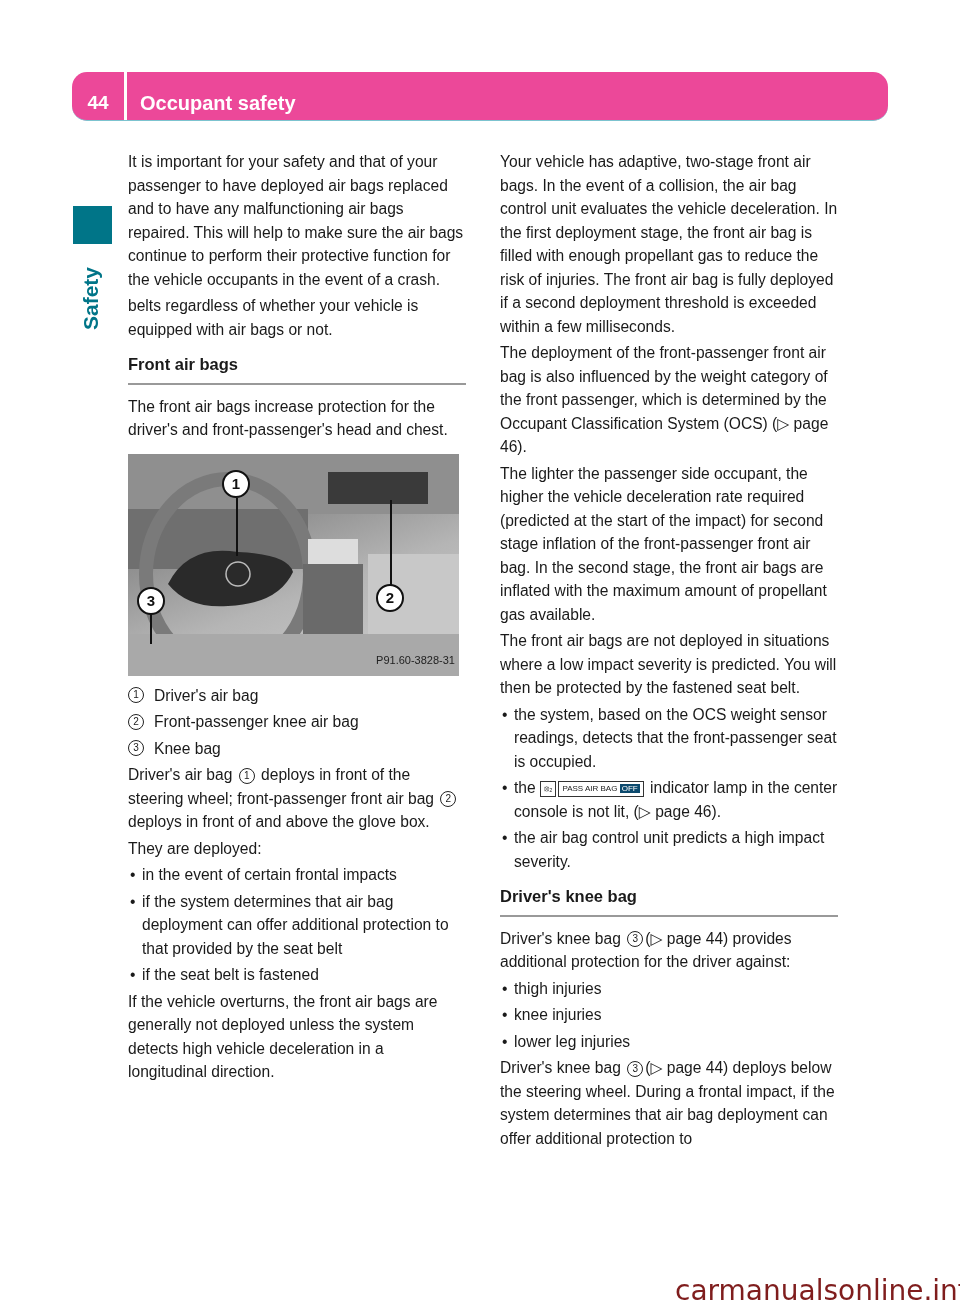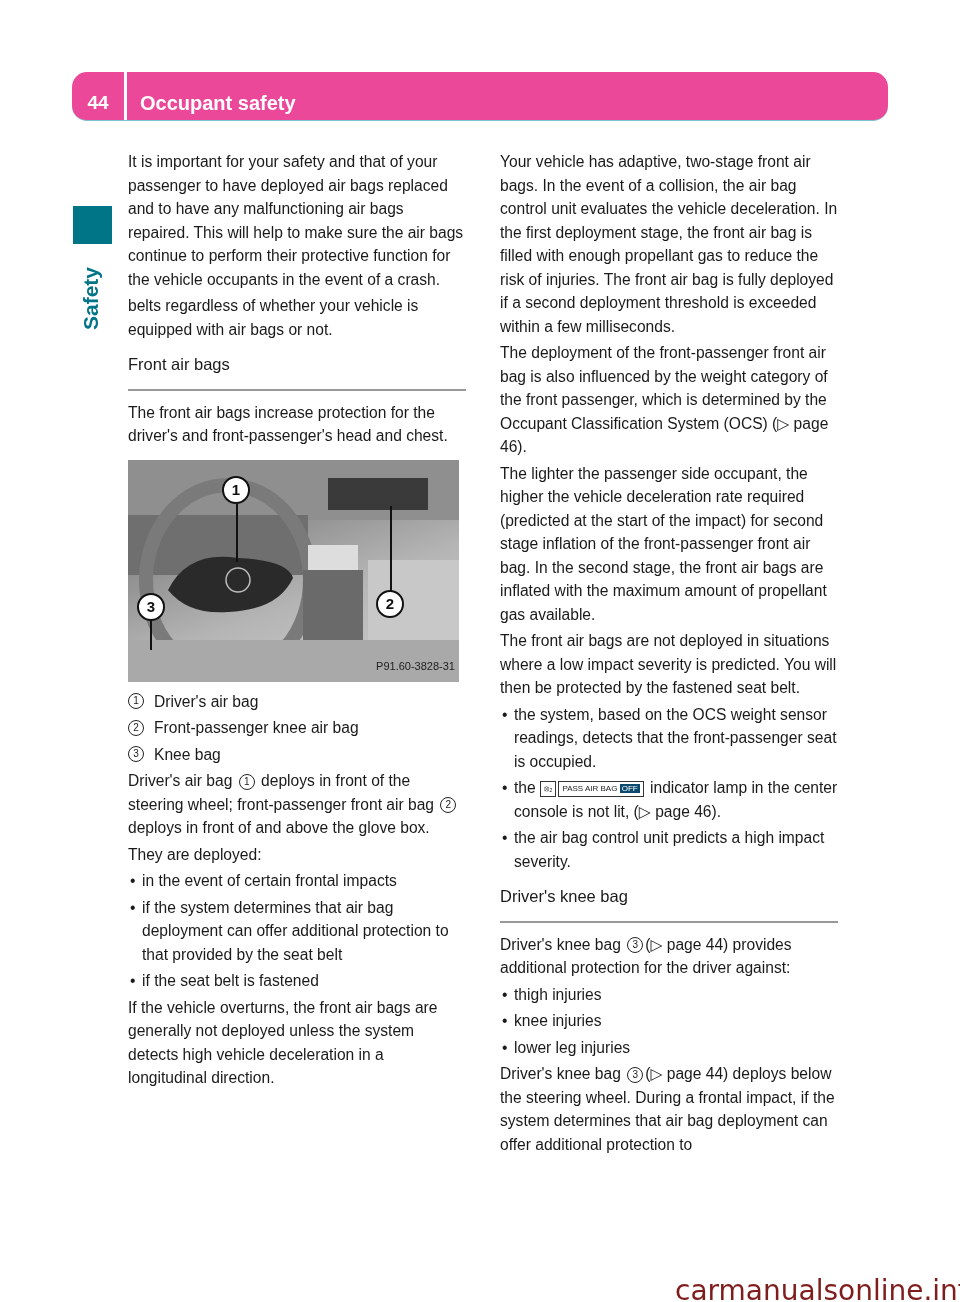--- a/index.html
+++ b/index.html
@@ -14,21 +14,21 @@
                   font-weight: bold; font-size: 20px; line-height: 62px; }
   .side-square { position: absolute; left: 73px; top: 206px; width: 39px; height: 38px; background: #007588; }
   .side-label { position: absolute; left: 73px; top: 250px; width: 40px; height: 80px; }
   .side-label span { position: absolute; left: 0; top: 0; transform-origin: left top;
                      transform: translate(6px, 80px) rotate(-90deg); color: #007588;
                      font-weight: bold; font-size: 21px; white-space: nowrap; }
   .col { position: absolute; top: 150px; width: 338px; font-size: 15.6px; line-height: 23.5px; }
   .col-left { left: 128px; }
   .col-right { left: 480px; margin-left: 20px; }
   p { margin: 0 0 3px 0; }
-  h2 { margin: 12px 0 10px 0; font-size: 16.5px; font-weight: normal; padding-bottom: 12px;
+  h2 { margin: 12px 0 10px 0; font-size: 16.5px; font-weight: bold; padding-bottom: 6px;
        border-bottom: 2px solid #999999; }
   ul { list-style: none; margin: 0 0 3px 0; padding: 0; }
   li { position: relative; padding-left: 14px; margin-bottom: 3px; }
   li::before { content: "\2022"; position: absolute; left: 2px; top: 0; }
   .figure { position: relative; width: 331px; height: 222px; margin: 12px 0 8px 0;
             background: linear-gradient(160deg, #9a9a9a 0%, #8a8a8a 30%, #b5b5b5 60%, #cfcfcf 100%); overflow: hidden; }
   .fig-callout { position: absolute; width: 24px; height: 24px; border-radius: 50%;
                  border: 2px solid #111; background: #ffffff; font-weight: bold; font-size: 15px;
                  text-align: center; line-height: 24px; color: #111; }
   .fig-line { position: absolute; width: 2px; background: #111; }

